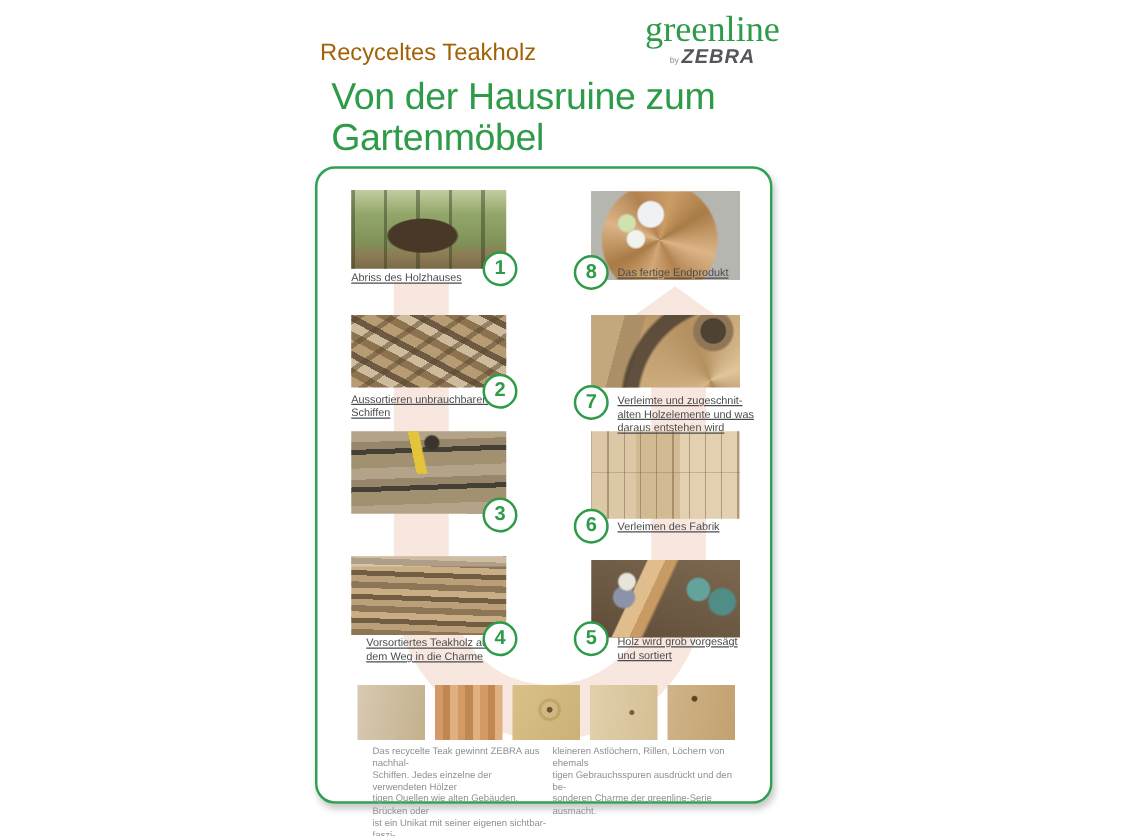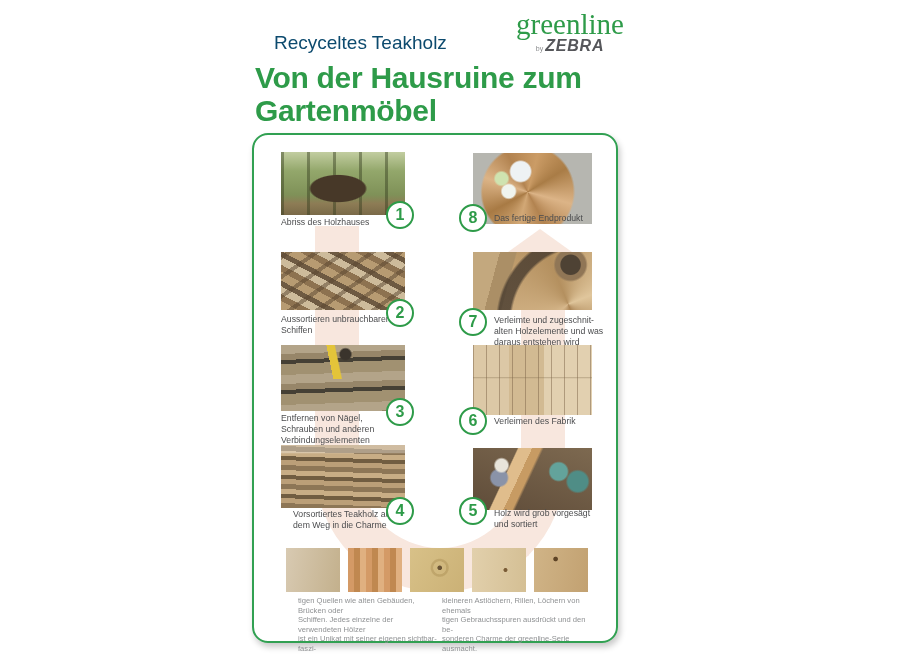--- a/index.html
+++ b/index.html
@@ -1,21 +1,21 @@
 <!DOCTYPE html>
 <html><head>
 <meta charset="utf-8">
 <style>
   html,body{margin:0;padding:0;background:#fff;}
   .page{position:relative;width:900px;height:669px;background:#ffffff;overflow:hidden;
         font-family:"Liberation Sans",sans-serif;}
 
   
-  .subtitle{position:absolute;left:256px;top:32px;font-size:19px;color:#0c4a6e;margin-left:18px;}
-  .title{position:absolute;left:255px;top:61px;font-size:30px;font-weight:bold;
+  .subtitle{position:absolute;left:256px;top:32px;font-size:19px;color:#a16207;}
+  .title{position:absolute;left:265px;top:61px;font-size:30px;font-weight:normal;
          color:#2e9b49;line-height:33px;letter-spacing:-0.3px;}
   .logo{position:absolute;left:508px;top:10px;width:124px;text-align:center;}
   .logo-name{font-family:"Liberation Serif",serif;font-size:29px;color:#2e9b49;line-height:29px;}
   .logo-sub{margin-top:-2px;}
   .logo-by{font-size:7px;color:#8a8c8e;margin-right:2px;}
   .logo-brand{font-size:16px;font-weight:bold;font-style:italic;color:#55565a;letter-spacing:0.8px;}
 
   
   .panel{position:absolute;left:252px;top:133px;width:366px;height:510px;box-sizing:border-box;
          border:2px solid #31a052;border-radius:16px;background:transparent;
@@ -80,21 +80,21 @@
       radial-gradient(circle at 55% 45%, rgba(0,0,0,0) 0 16%, rgba(150,120,60,0.3) 18% 22%, rgba(0,0,0,0) 25%),
       linear-gradient(120deg,#d8c188,#cbb176);}
   .t4{left:472px;background:
       radial-gradient(circle at 62% 50%, #7a5c36 0 4%, rgba(0,0,0,0) 6%),
       linear-gradient(95deg,#e2d0ac,#d4bf94);}
   .t5{left:534px;background:
       radial-gradient(circle at 40% 25%, #5e4426 0 4%, rgba(0,0,0,0) 6%),
       linear-gradient(100deg,#d0b487,#c2a171);}
 
   
-  .caption{position:absolute;font-size:8.7px;line-height:11px;color:#4b4c4e;width:112px;}
+  .caption{position:absolute;font-size:8.7px;line-height:11px;color:#4b4c4e;width:112px;text-decoration:underline;}
   .cap1{left:281px;top:217px;}
   .cap2{left:281px;top:314px;}
   .cap3{left:281px;top:413px;}
   .cap4{left:281px;top:509px;margin-left:12px;}
   .cap8{left:494px;top:213px;}
   .cap7{left:494px;top:315px;}
   .cap6{left:494px;top:416px;}
   .cap5{left:494px;top:508px;}
   .num-circle{position:absolute;width:28px;height:28px;box-sizing:border-box;border:2.5px solid #2e9b49;
               border-radius:50%;background:#ffffff;color:#2e9b49;font-weight:bold;font-size:16px;
@@ -146,25 +146,20 @@
   <div class="photo ph6"></div>
   <div class="photo ph5"></div>
 
   <div class="caption cap1">
     <div>Abriss des Holzhauses</div>
   </div>
   <div class="caption cap2">
     <div>Aussortieren unbrauchbaren</div>
     <div>Schiffen</div>
   </div>
-  <div class="caption cap3">
-    <div>Entfernen von Nägel,</div>
-    <div>Schrauben und anderen</div>
-    <div>Verbindungselementen</div>
-  </div>
   <div class="caption cap4">
     <div>Vorsortiertes Teakholz auf</div>
     <div>dem Weg in die Charme</div>
   </div>
 
   <div class="caption cap8">
     <div>Das fertige Endprodukt</div>
   </div>
   <div class="caption cap7">
     <div>Verleimte und zugeschnit-</div>
@@ -204,22 +199,23 @@
       <span>5</span>
     </div>
 
   <div class="tex t1"></div>
   <div class="tex t2"></div>
   <div class="tex t3"></div>
   <div class="tex t4"></div>
   <div class="tex t5"></div>
 
   <div class="para para-left">
+    <div>Das recycelte Teak gewinnt ZEBRA aus nachhal-</div>
+    <div>Schiffen. Jedes einzelne der verwendeten Hölzer</div>
     <div>tigen Quellen wie alten Gebäuden, Brücken oder</div>
-    <div>Schiffen. Jedes einzelne der verwendeten Hölzer</div>
     <div>ist ein Unikat mit seiner eigenen sichtbar-faszi-</div>
 
   </div>
   <div class="para para-right">
     <div>kleineren Astlöchern, Rillen, Löchern von ehemals</div>
     <div>tigen Gebrauchsspuren ausdrückt und den be-</div>
     <div>sonderen Charme der greenline-Serie ausmacht.</div>
   </div>
 
 </div>

